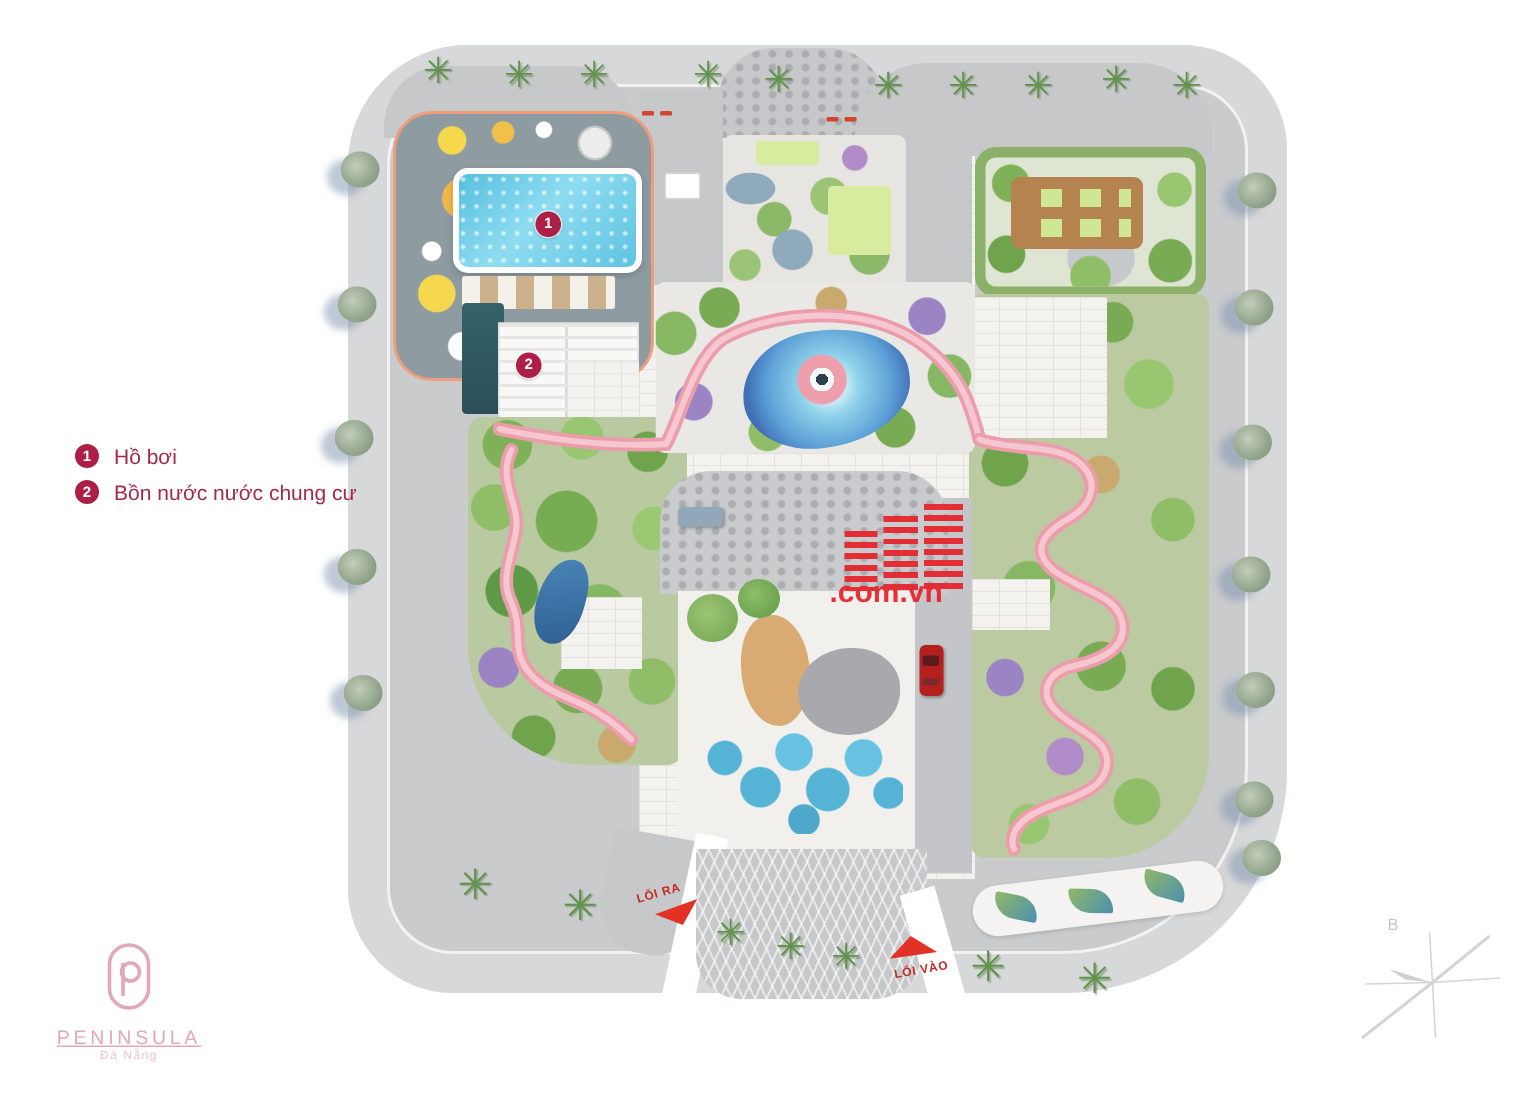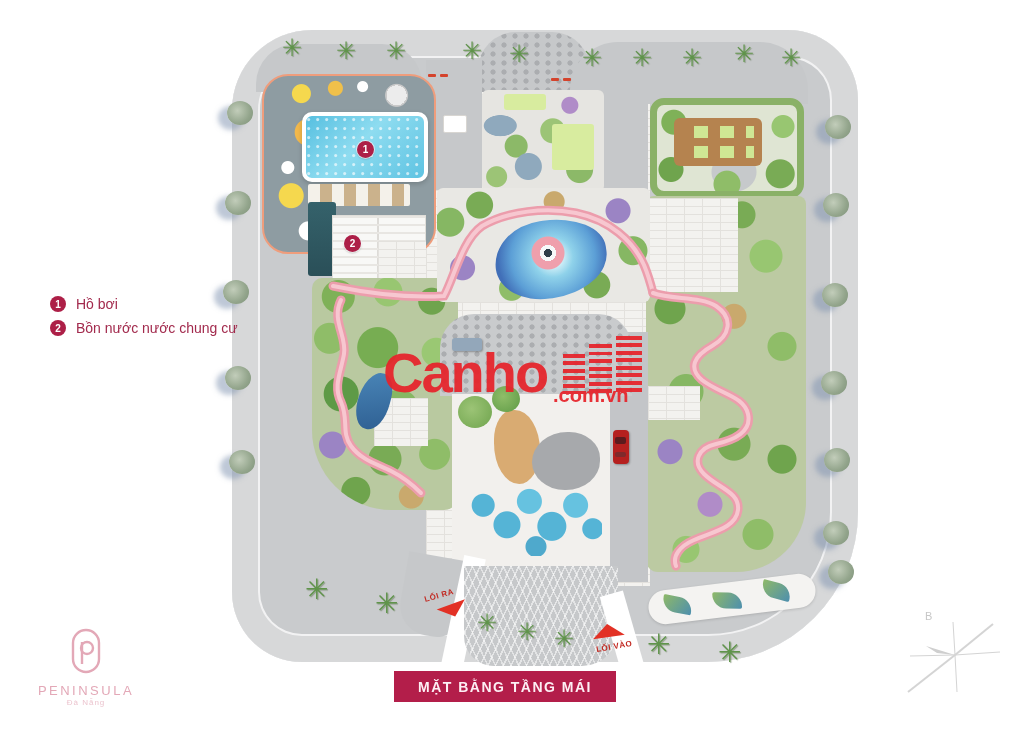--- a/index.html
+++ b/index.html
@@ -155,21 +155,21 @@
 
   .banner{left:394px;top:671px;width:222px;height:31px;background:#b31e4a;display:flex;
     align-items:center;justify-content:center;color:#fdeff4;font-size:14px;font-weight:bold;letter-spacing:1.5px;}
 
   .wm{left:383px;top:336px;width:266px;height:80px;opacity:.93;}
   .wm-brand{position:absolute;left:0;top:4px;font-size:56px;font-weight:bold;color:#e7232a;letter-spacing:-2px;}
   .wm-domain{position:absolute;left:170px;top:48px;font-size:20px;font-weight:bold;color:#e7232a;}
   .wm-col{position:absolute;background-image:repeating-linear-gradient(180deg,#e7232a 0 4px,transparent 4px 7.5px);}
 
   .logo{left:30px;top:628px;width:112px;height:88px;text-align:center;color:#e3a8b7;}
-  .logo-name{font-size:13px;letter-spacing:2.5px;margin-top:3px;}
+  .logo-name{font-size:13px;letter-spacing:2.5px;margin-top:3px;text-decoration:underline;}
   .logo-sub{font-size:8px;letter-spacing:1px;color:#ecc5cf;}
 </style>
 </head>
 <body>
 
 <div class="canvas">
 
   <div class="abs site-base"></div>
 
   <div class="abs white-brick" style="left:426px;top:86px;width:224px;height:500px;"></div>
@@ -295,28 +295,26 @@
       <span class="legend-badge">1</span>
       <span class="legend-label">Hồ bơi</span>
     </div>
     <div class="legend-row">
       <span class="legend-badge">2</span>
       <span class="legend-label">Bồn nước nước chung cư</span>
     </div>
   </div>
 
   <div class="abs wm">
-    <span class="wm-brand">Canho</span>
     <span class="wm-domain">.com.vn</span>
     <span class="wm-col" style="left:180px;top:18px;width:22px;height:40px;"></span>
     <span class="wm-col" style="left:206px;top:8px;width:23px;height:50px;"></span>
     <span class="wm-col" style="left:233px;top:0px;width:26px;height:58px;"></span>
   </div>
 
-  <div class="abs banner">MẶT BẰNG TẦNG MÁI</div>
 
   <div class="abs logo">
     <svg width="30" height="48" viewBox="0 0 30 48">
       <rect x="2" y="2" width="26" height="42" rx="13" fill="none" stroke="#e3a8b7" stroke-width="2.4"></rect>
       <line x1="11" y1="14" x2="11" y2="36" stroke="#e3a8b7" stroke-width="2.4"></line>
       <circle cx="16" cy="20" r="6" fill="none" stroke="#e3a8b7" stroke-width="2.4"></circle>
     </svg>
     <div class="logo-name">PENINSULA</div>
     <div class="logo-sub">Đà Nẵng</div>
   </div>

